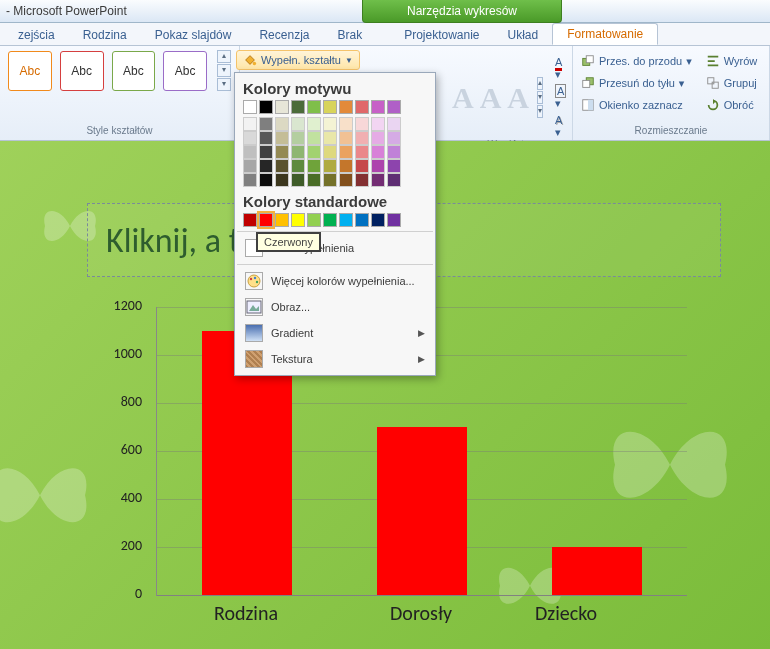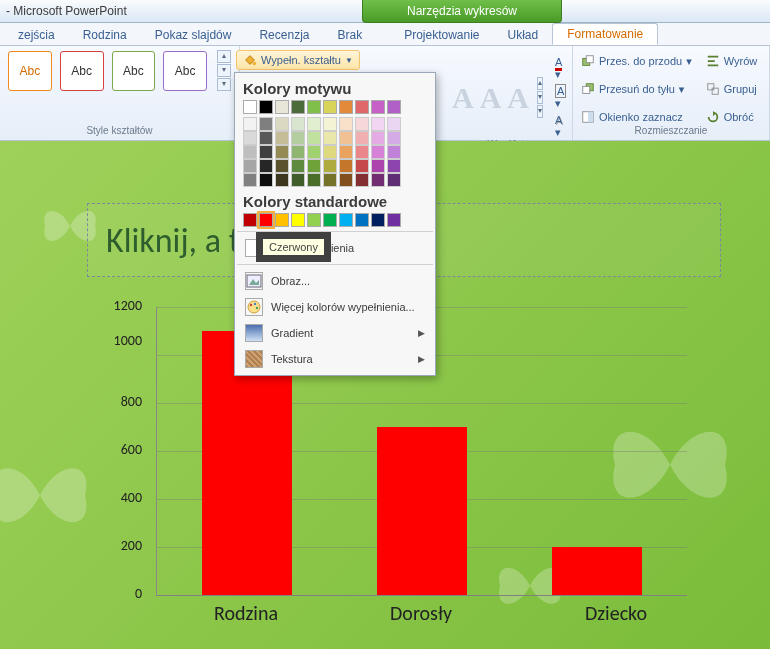--- a/index.html
+++ b/index.html
@@ -16,21 +16,21 @@
 .sty{width:42px;height:38px;border:1px solid #e9c77d;border-radius:3px;display:flex;align-items:center;justify-content:center;background:#fff;font-size:12px;color:#333}
 .sty.o{border-color:#f18a1c;color:#d66b00}
 .sty.r{border-color:#d53f3f}
 .sty.g{border-color:#7aa84a}
 .sty.p{border-color:#9a6cc7}
 .spin{width:14px;display:flex;flex-direction:column;gap:1px;margin-left:2px}
 .spin div{height:11px;border:1px solid #a9bdd6;background:#eef4fc;font-size:8px;text-align:center;line-height:10px;color:#5a6d82}
 .fill-btn{display:inline-flex;align-items:center;gap:4px;border:1px solid #f5c36a;background:linear-gradient(#fff4d9,#ffe6a8);padding:2px 6px;border-radius:3px;color:#3a6091;position:absolute;left:236px;top:4px}
 .wa{display:flex;gap:6px;align-items:center;margin-left:210px;margin-top:6px}
 .wa-g{width:42px;height:42px;display:flex;align-items:center;justify-content:center;font-family:"Times New Roman",serif;font-size:30px;color:#c9d3df;font-weight:bold}
-.rr-btns{display:flex;flex-direction:column;gap:14px;font-size:11px;color:#3a6091}
+.rr-btns{display:flex;flex-direction:column;gap:8px;font-size:11px;color:#3a6091}
 .rr-btns div{display:flex;align-items:center;gap:4px;white-space:nowrap}
 .mini-ico{width:14px;height:14px;display:inline-block}
 .slide-area{height:511px;position:relative;background:linear-gradient(135deg,#9fd15a,#7abc3a);overflow:hidden}
 .bfly{position:absolute;opacity:.25}
 .bfly svg{fill:#fff}
 .title-ph{position:absolute;left:87px;top:206px;width:596px;height:72px;border:1px dashed #7a8a9a;background:rgba(255,255,255,.05);display:flex;align-items:center;padding:0 18px;font-size:34px;color:#2e5d2e;font-family:Calibri,sans-serif}
 .chart{position:absolute;left:76px;top:300px;width:620px;height:336px}
 .y-axis{position:absolute;left:0;top:0;width:72px;height:300px}
 .y-tick{position:absolute;right:6px;font-size:14px;color:#222;font-family:Calibri}
 .plot{position:absolute;left:80px;top:8px;width:530px;height:288px;border-left:1px solid #888;border-bottom:1px solid #888}
@@ -41,21 +41,21 @@
 .cm-sect{padding:4px 8px 2px;font-weight:bold;color:#3b3b3b;font-size:15px}
 .sw-row{display:flex;gap:2px;padding:1px 8px}
 .sw{width:12px;height:12px;border:1px solid #aaa}
 .sw-grid{padding:2px 8px}
 .sw-grid .col{display:inline-block;vertical-align:top;margin-right:2px}
 .sw-grid .col div{width:12px;height:12px;border:1px solid #ccc;margin-bottom:0}
 .cm-item{display:flex;align-items:center;gap:8px;padding:4px 10px;color:#3b3b3b}
 .cm-item .ic{width:16px;height:16px;border:1px solid #aaa;display:flex;align-items:center;justify-content:center;font-size:10px}
 .cm-item .arr{margin-left:auto;font-size:9px;color:#555}
 .sep{height:1px;background:#d0d0d0;margin:3px 2px}
-.tooltip{position:absolute;left:256px;top:232px;background:#ffffe1;border:7px solid #404040;padding:2px 6px;font-size:11px;z-index:60}
+.tooltip{position:absolute;left:256px;top:232px;background:#ffffe1;border:2px solid #404040;padding:2px 6px;font-size:11px;z-index:60}
 </style>
 </head>
 <body>
 
 <div class="title-bar">
   <span>- <span>Microsoft PowerPoint</span></span>
 </div>
 <div class="ctx-title">Narzędzia wykresów</div>
 
 <div class="tabs">
@@ -180,39 +180,39 @@
     <span>Kliknij, a                    tuł</span>
   </div>
 
   <div class="chart" style="top:158px">
     <div class="y-axis" id="y-axis">
         <div class="y-tick" style="top: 286px;">0</div>
         <div class="y-tick" style="top: 238px;">200</div>
         <div class="y-tick" style="top: 190px;">400</div>
         <div class="y-tick" style="top: 142px;">600</div>
         <div class="y-tick" style="top: 94px;">800</div>
-        <div class="y-tick" style="top: 33px; text-align: right;">1000</div>
+        <div class="y-tick" style="top: 46px; text-align: right;">1000</div>
         <div class="y-tick" style="top: -2px;">1200</div>
       </div>
     <div class="plot" id="plot">
         <div class="grid" style="top: 288px;"></div>
         <div class="grid" style="top: 240px;"></div>
         <div class="grid" style="top: 192px;"></div>
         <div class="grid" style="top: 144px;"></div>
         <div class="grid" style="top: 96px;"></div>
         <div class="grid" style="top: 48px;"></div>
         <div class="grid" style="top: 0px;"></div>
         <div class="bar" style="left: 45px; height: 264px; width: 90px; background: rgb(255, 0, 0);"></div>
         <div class="bar" style="left: 220px; height: 168px; width: 90px; background: rgb(255, 0, 0);"></div>
         <div class="bar" style="left: 395px; height: 48px; width: 90px; background: rgb(255, 0, 0);"></div>
       </div>
     <div id="x-labels">
         <div class="x-lbl" style="left: 130px; width: 80px; text-align: center;">Rodzina</div>
         <div class="x-lbl" style="left: 305px; width: 80px; text-align: center;">Dorosły</div>
-        <div class="x-lbl" style="left: 500px; width: 80px; text-align: center;">Dziecko</div>
+        <div class="x-lbl" style="left: 459px; width: 80px; text-align: left;">Dziecko</div>
       </div>
   </div>
 </div>
 
 <div class="color-menu">
   <div class="cm-sect">Kolory motywu</div>
   <div class="sw-row" id="theme-row">
       <div class="sw" style="background: rgb(255, 255, 255);"></div>
       <div class="sw" style="background: rgb(0, 0, 0);"></div>
       <div class="sw" style="background: rgb(231, 230, 216);"></div>
@@ -240,38 +240,38 @@
     </div>
   <div class="sep"></div>
   <div class="cm-item">
     <span class="ic" style="background:#fff"></span>
     <span style="text-decoration:line-through;text-decoration-color:transparent">Brak wypełnienia</span>
   </div>
   <div class="sep"></div>
   <div class="cm-item">
     <span class="ic">
         <svg viewBox="0 0 16 16">
-          <rect x="1" y="2" width="14" height="12" fill="#eef" stroke="#667"></rect>
-          <polygon points="3,12 7,6 10,10 13,7 13,12" fill="#7a9"></polygon>
-        </svg>
-      </span>
-    <span>Obraz...</span>
-  </div>
-  <div class="cm-item">
-    <span class="ic">
-        <svg viewBox="0 0 16 16">
           <circle cx="8" cy="8" r="6" fill="#ffe08a" stroke="#caa040"></circle>
           <circle cx="5" cy="6" r="1.2" fill="#d04040"></circle>
           <circle cx="9" cy="5" r="1.2" fill="#4080d0"></circle>
           <circle cx="11" cy="9" r="1.2" fill="#40a060"></circle>
         </svg>
       </span>
     <span>Więcej kolorów wypełnienia...</span>
   </div>
   <div class="cm-item">
+    <span class="ic">
+        <svg viewBox="0 0 16 16">
+          <rect x="1" y="2" width="14" height="12" fill="#eef" stroke="#667"></rect>
+          <polygon points="3,12 7,6 10,10 13,7 13,12" fill="#7a9"></polygon>
+        </svg>
+      </span>
+    <span>Obraz...</span>
+  </div>
+  <div class="cm-item">
     <span class="ic" style="background:linear-gradient(#4a6fb0,#cfe0f5)"></span>
     <span>Gradient</span>
     <span class="arr">▶</span>
   </div>
   <div class="cm-item">
     <span class="ic" style="background:repeating-linear-gradient(45deg,#b08050,#b08050 2px,#cfa070 2px,#cfa070 4px)"></span>
     <span>Tekstura</span>
     <span class="arr">▶</span>
   </div>
 </div>

